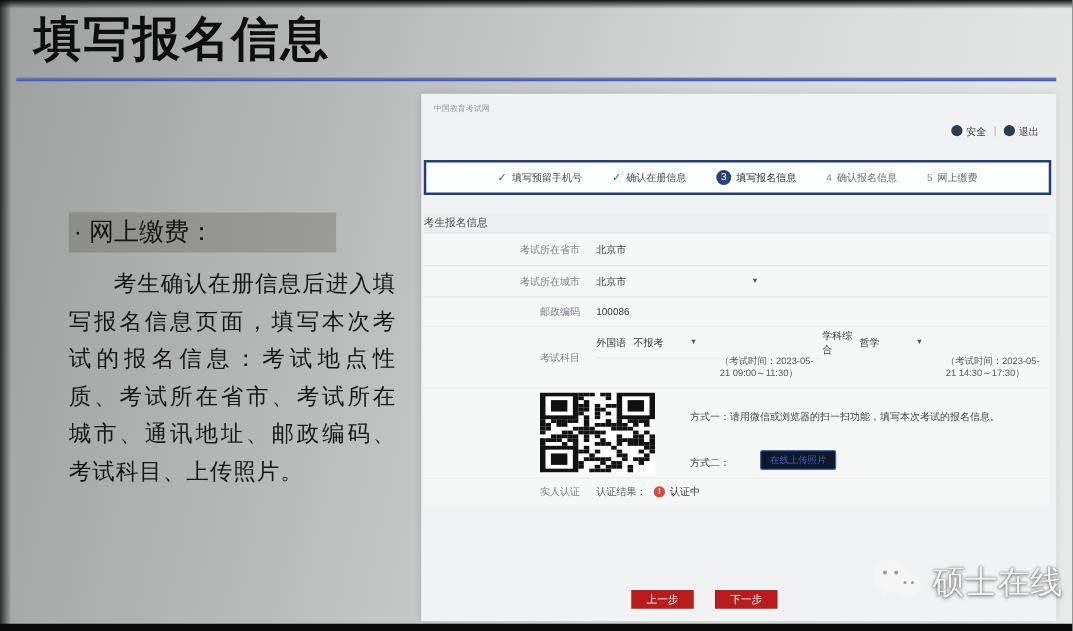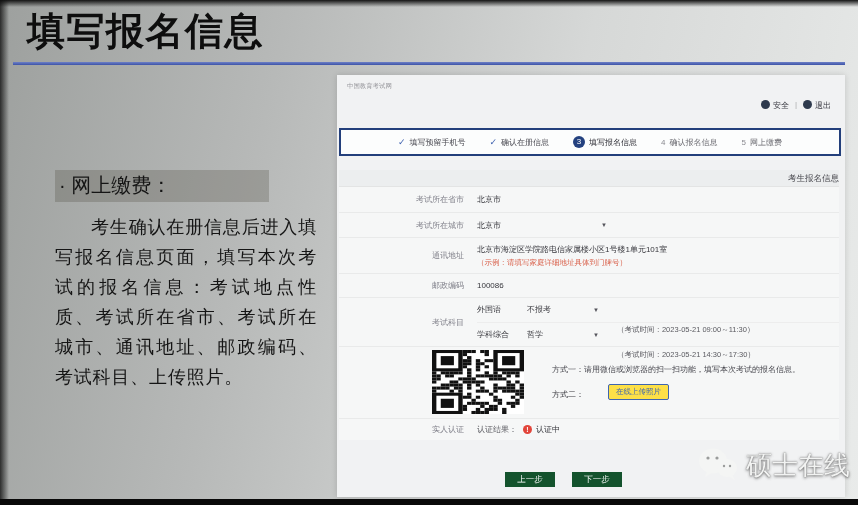--- a/index.html
+++ b/index.html
@@ -37,48 +37,48 @@
     border:2px solid #233f7b;display:flex;align-items:center;justify-content:center;gap:24px;}
   .step{display:flex;align-items:center;gap:4px;font-size:8px;color:#6a6a70;}
   .step .chk{color:#3c5fae;font-weight:bold;font-size:9px;}
   .step.current .slabel{color:#2b2b33;}
   .step.done .slabel{color:#4a4a52;}
   .scircle{width:12px;height:12px;border-radius:50%;background:#24417f;color:#fff;
     font-size:8px;line-height:12px;text-align:center;}
   .snum{font-size:8px;color:#8a8a90;}
 
   .form{position:absolute;left:2px;top:95px;width:500px;background:#f5f6f6;}
-  .fhead{height:16px;line-height:16px;text-align:right;background:#eceeef;color:#47474d;
+  .fhead{height:16px;line-height:16px;text-align:left;background:#eceeef;color:#47474d;
     font-size:8.5px;border-bottom:1px solid #e3e4e4;}
   .frow{display:flex;border-bottom:1px solid #e9eaea;background:#f6f7f7;}
   .flabel{width:125px;padding-right:13px;display:flex;align-items:center;justify-content:flex-end;
     color:#80808a;font-size:8px;flex-shrink:0;}
   .fval{flex:1;display:flex;align-items:center;font-size:8px;color:#36363c;}
   .dd{font-size:6px;color:#55555c;margin-left:46px;}
   .valfix{display:inline-block;width:78px;}
   .addrcol{flex-direction:column;align-items:flex-start;justify-content:center;}
   .addrnote{color:#d9604a;font-size:7.5px;margin-top:3px;}
-  .subjcol{flex-direction:column;align-items:stretch;justify-content:center;padding:0;}
+  .subjcol{flex-direction:row;align-items:stretch;justify-content:center;padding:0;}
   .subjrow{display:flex;align-items:center;height:24px;}
   .subjrow:first-child{border-bottom:1px solid #ededed;}
   .sname{display:inline-block;width:50px;}
   .sval{display:inline-block;width:52px;}
   .stime{margin-left:18px;color:#5a5a60;font-size:7.5px;margin-top:40px;}
   .photoval{align-items:flex-start;padding-top:3px;}
   .qr{width:92px;height:64px;margin-left:-45px;background:#fff;}
   .qr svg{display:block;width:92px;height:64px;}
   .pmethods{margin-left:28px;margin-top:14px;}
   .m1{color:#45454c;}
   .m2row{display:flex;align-items:flex-end;gap:24px;margin-top:9px;}
-  .upbtn{font-family:inherit;font-size:7.5px;color:#3f65b0;background:#fde047;
-    border:1px solid #3f65b0;border-radius:2px;padding:2px 7px;}
+  .upbtn{font-family:inherit;font-size:7.5px;color:#3f65b0;background:#0f172a;
+    border:1px solid #3f65b0;border-radius:2px;padding:2px 7px;margin-top:12px;}
   .vres{color:#5a5a60;margin-right:6px;}
   .excl{width:9px;height:9px;border-radius:50%;background:#e2453a;color:#fff;font-size:7px;
     font-weight:bold;text-align:center;line-height:9px;margin-right:4px;}
-  .navbtn{position:absolute;width:50px;height:15px;background:#14532d;color:#fff;border:none;
+  .navbtn{position:absolute;width:50px;height:15px;background:#b91c1c;color:#fff;border:none;
     font-family:inherit;font-size:8.5px;line-height:15px;text-align:center;padding:0;}
   #prevbtn{left:168px;top:397px;}
   #nextbtn{left:235px;top:397px;}
 
   .footer{position:absolute;left:0;bottom:5px;height:22px;width:163px;z-index:6;
     background:rgba(38,38,38,.88);display:flex;align-items:center;color:#ececec;font-size:13px;}
   .flogo{width:12px;height:12px;border:2px solid #e0e0e0;border-radius:50% 50% 50% 0;
     margin:0 7px 0 3px;flex-shrink:0;}
   .watermark{position:absolute;left:697px;top:446px;display:flex;align-items:center;gap:7px;z-index:4;}
   .wtext{font-family:"DejaVu Serif","Liberation Serif",serif;font-size:26px;color:#f2f3f2;
@@ -145,27 +145,20 @@
       </div>
 
       <div class="frow" style="height:24px">
         <div class="flabel">考试所在城市</div>
         <div class="fval">
           <span class="valfix">北京市</span>
           <span class="dd">▼</span>
         </div>
       </div>
 
-      <div class="frow" style="height:35px">
-        <div class="flabel">通讯地址</div>
-        <div class="fval addrcol">
-          <span>北京市海淀区学院路电信家属楼小区1号楼1单元101室</span>
-          <span class="addrnote">（示例：请填写家庭详细地址具体到门牌号）</span>
-        </div>
-      </div>
 
       <div class="frow" style="height:23px">
         <div class="flabel">邮政编码</div>
         <div class="fval">
             <span>100086</span>
           </div>
       </div>
 
       <div class="frow" style="height:48px">
         <div class="flabel">考试科目</div>

